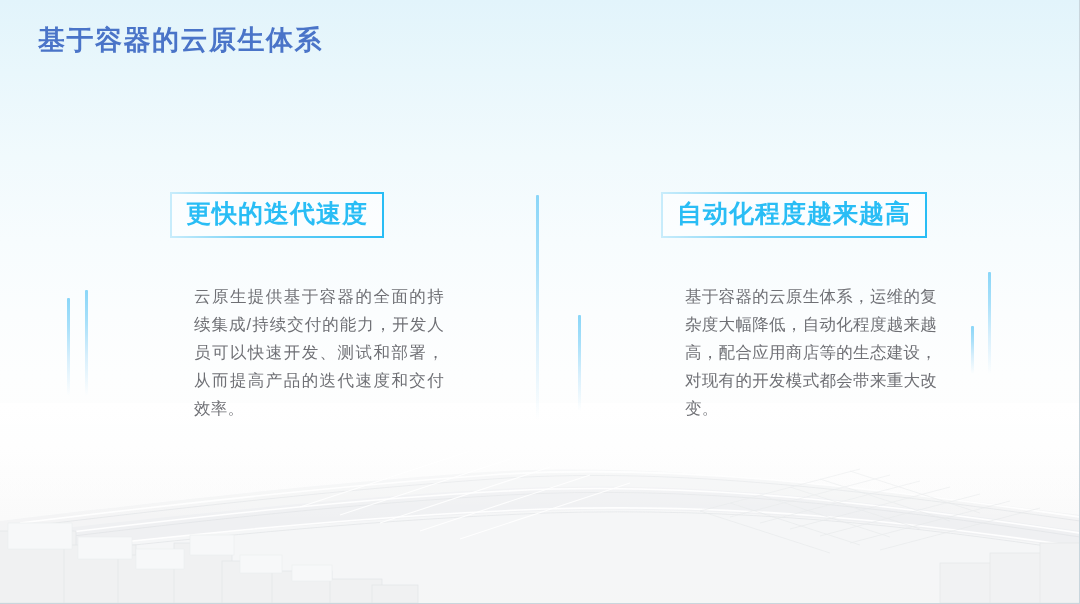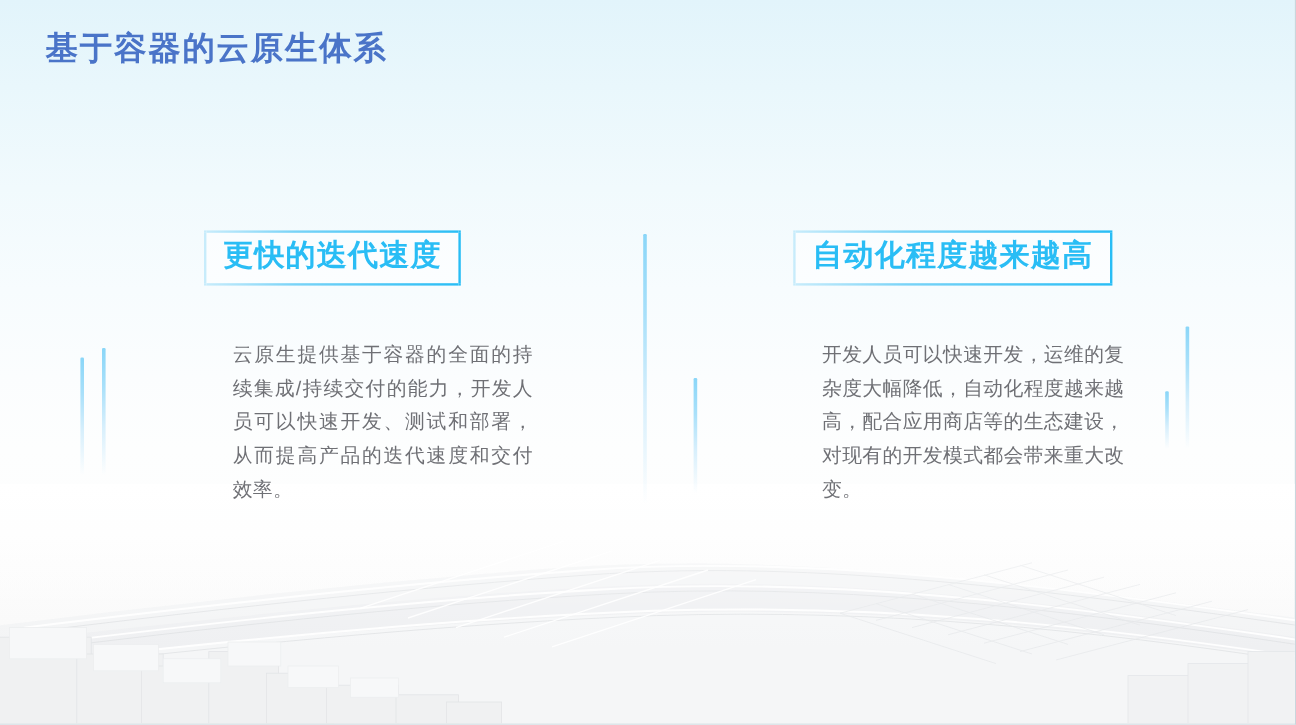--- a/index.html
+++ b/index.html
@@ -191,16 +191,16 @@
     <div class="heading-box">
       <div class="heading-text">更快的迭代速度</div>
     </div>
     <div class="body-text">云原生提供基于容器的全面的持续集成/持续交付的能力，开发人员可以快速开发、测试和部署，从而提高产品的迭代速度和交付效率。</div>
   </div>
 
   <div class="col col-right">
     <div class="heading-box">
       <div class="heading-text">自动化程度越来越高</div>
     </div>
-    <div class="body-text">开发人员可以快速开发，运维的复杂度大幅降低，自动化程度越来越高，配合应用商店等的生态建设，对现有的开发模式都会带来重大改变。</div>
+    <div class="body-text">基于容器的云原生体系，运维的复杂度大幅降低，自动化程度越来越高，配合应用商店等的生态建设，对现有的开发模式都会带来重大改变。</div>
   </div>
 
 </div>
 
 </body></html>

